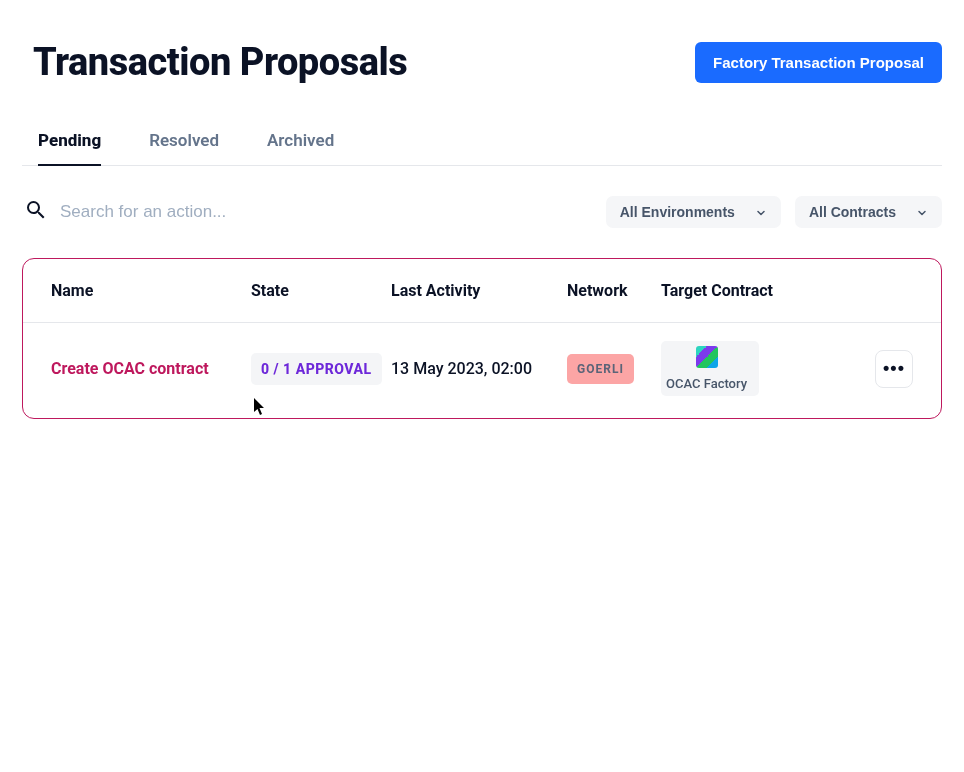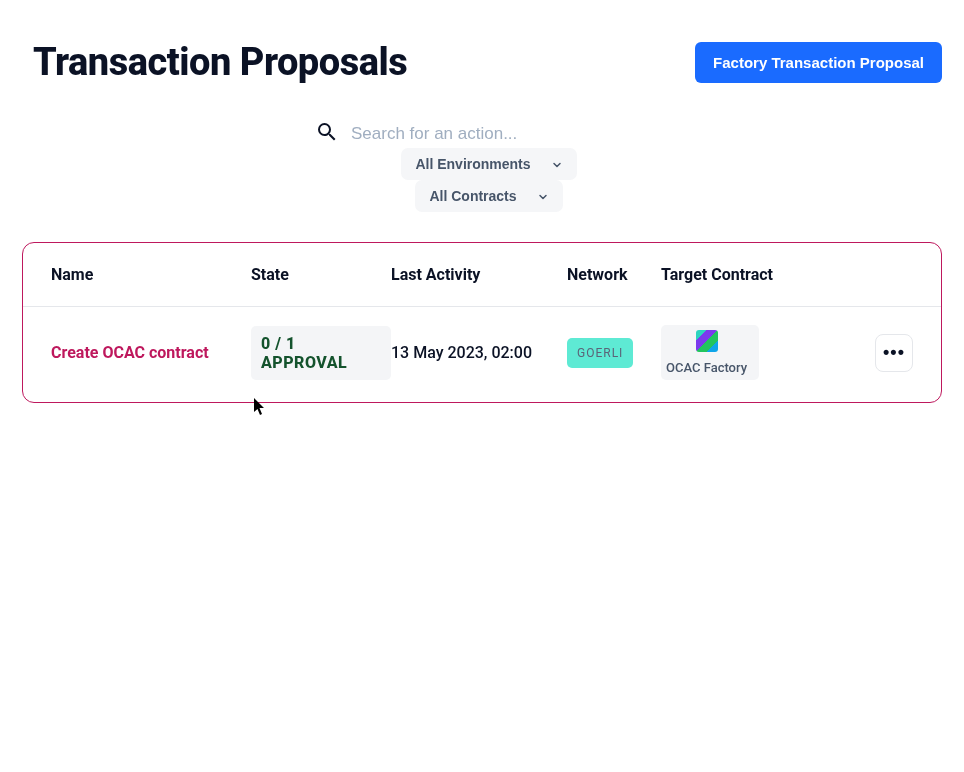--- a/index.html
+++ b/index.html
@@ -59,21 +59,20 @@
     .tab.active {
       color: #0b1225;
       font-weight: 800;
       border-bottom: 2px solid #0b1225;
     }
     .filters-row {
       display: flex;
       align-items: center;
       margin-top: 30px;
       margin-bottom: 30px;
-      flex-direction: column;
     }
     .search-wrap {
       display: flex;
       align-items: center;
       flex: 1;
       gap: 12px;
       margin-left: 2px;
     }
     .search-icon svg {
       width: 24px;
@@ -141,40 +140,40 @@
       padding: 18px 28px 22px 28px;
     }
     .td-name {
       font-size: 16px;
       font-weight: 700;
       color: #be185d;
     }
     .state-badge {
       display: inline-block;
       background: #f4f5f7;
-      color: #14532d;
+      color: #6d28d9;
       border-radius: 5px;
       padding: 8px 10px;
-      font-size: 16px;
+      font-size: 14px;
       font-weight: 800;
       letter-spacing: 0.5px;
     }
     .td-activity {
       font-size: 16px;
       font-weight: 500;
       color: #0b1225;
     }
     .network-badge {
       display: inline-block;
-      background: #5eead4;
+      background: #fca5a5;
       color: #5b6478;
       border-radius: 5px;
       padding: 8px 10px;
       font-size: 12px;
-      font-weight: 400;
+      font-weight: 700;
       letter-spacing: 1px;
     }
     .target-badge {
       display: inline-flex;
       align-items: center;
       gap: 8px;
       background: #f4f5f7;
       border-radius: 5px;
       padding: 5px 12px 5px 5px;
       flex-direction: column;
@@ -219,20 +218,25 @@
 </head>
 <body>
 
 <div class="container">
 
   <div class="header">
     <h1 class="page-title">Transaction Proposals</h1>
     <button class="btn-primary">Factory Transaction Proposal</button>
   </div>
 
+  <div class="tabs">
+    <div class="tab active">Pending</div>
+    <div class="tab">Resolved</div>
+    <div class="tab">Archived</div>
+  </div>
 
   <div class="filters-row">
     <div class="search-wrap">
       <span class="search-icon">
         <svg viewBox="0 0 24 24">
             <path d="M15.5 14h-.79l-.28-.27A6.471 6.471 0 0 0 16 9.5 6.5 6.5 0 1 0 9.5 16c1.61 0 3.09-.59 4.23-1.57l.27.28v.79l5 4.99L20.49 19l-4.99-5zm-6 0C7.01 14 5 11.99 5 9.5S7.01 5 9.5 5 14 7.01 14 9.5 11.99 14 9.5 14z"></path>
           </svg>
       </span>
       <input class="search-input" type="text" placeholder="Search for an action..." style="">
     </div>

